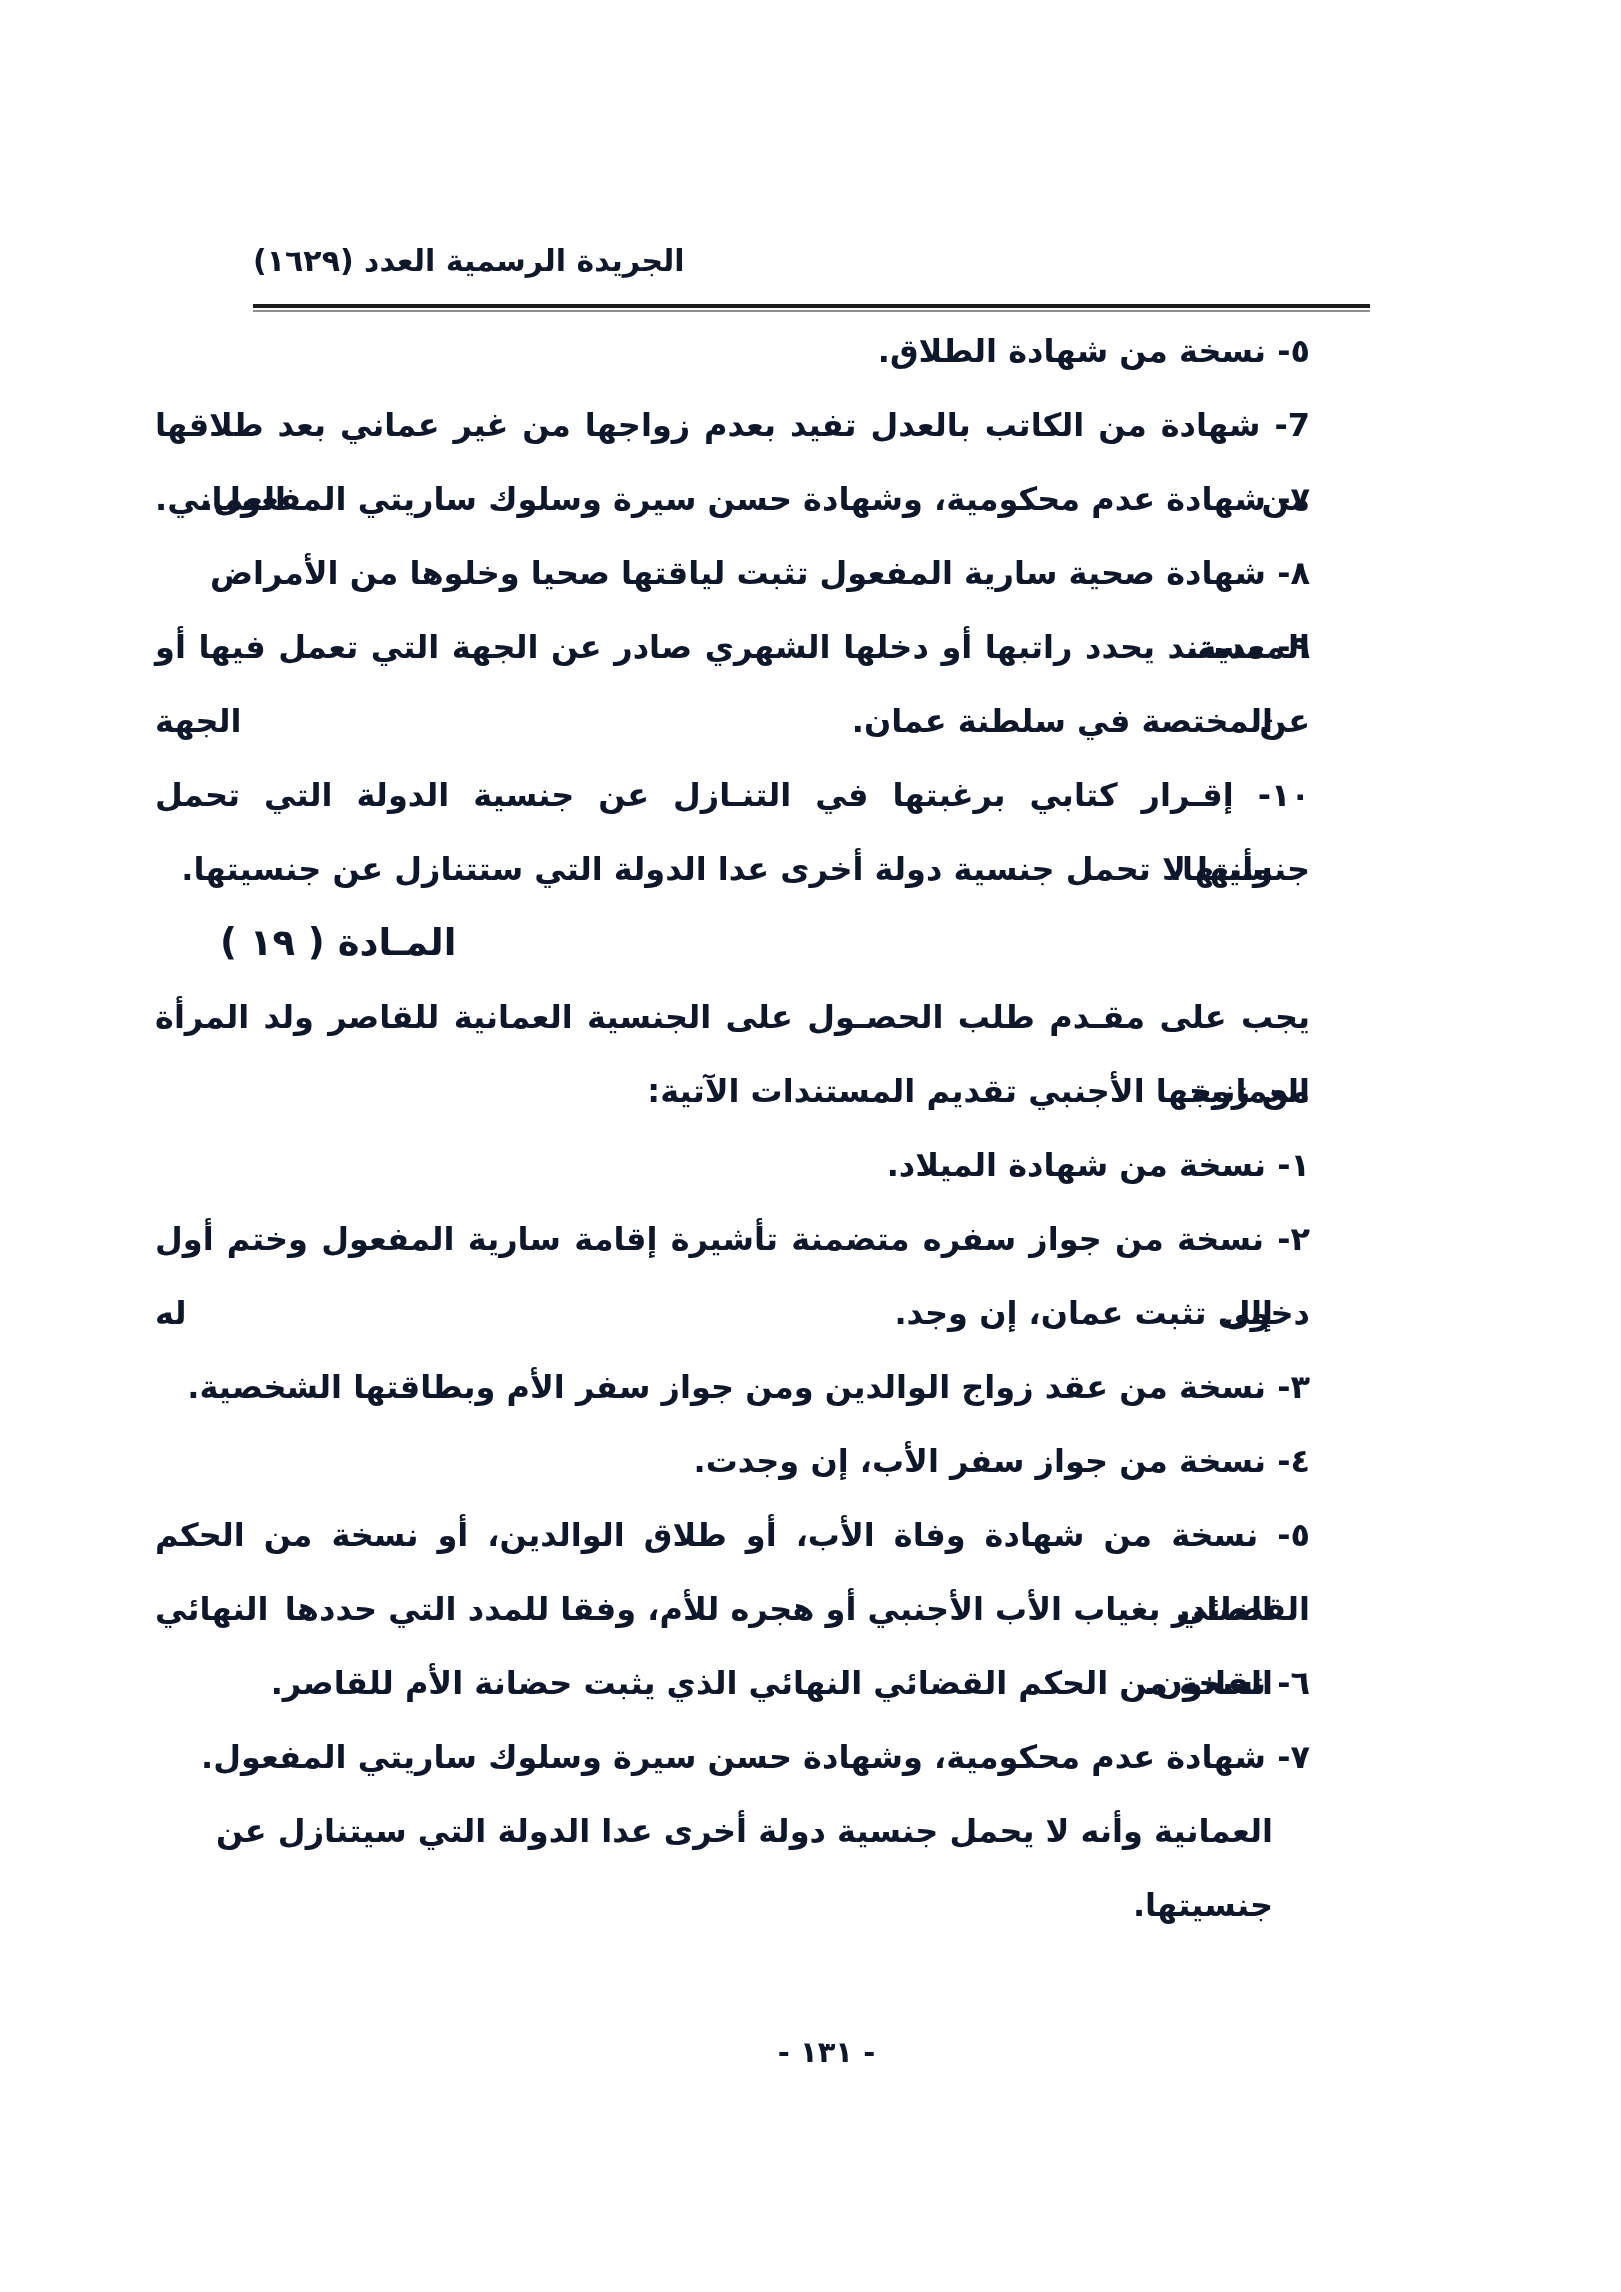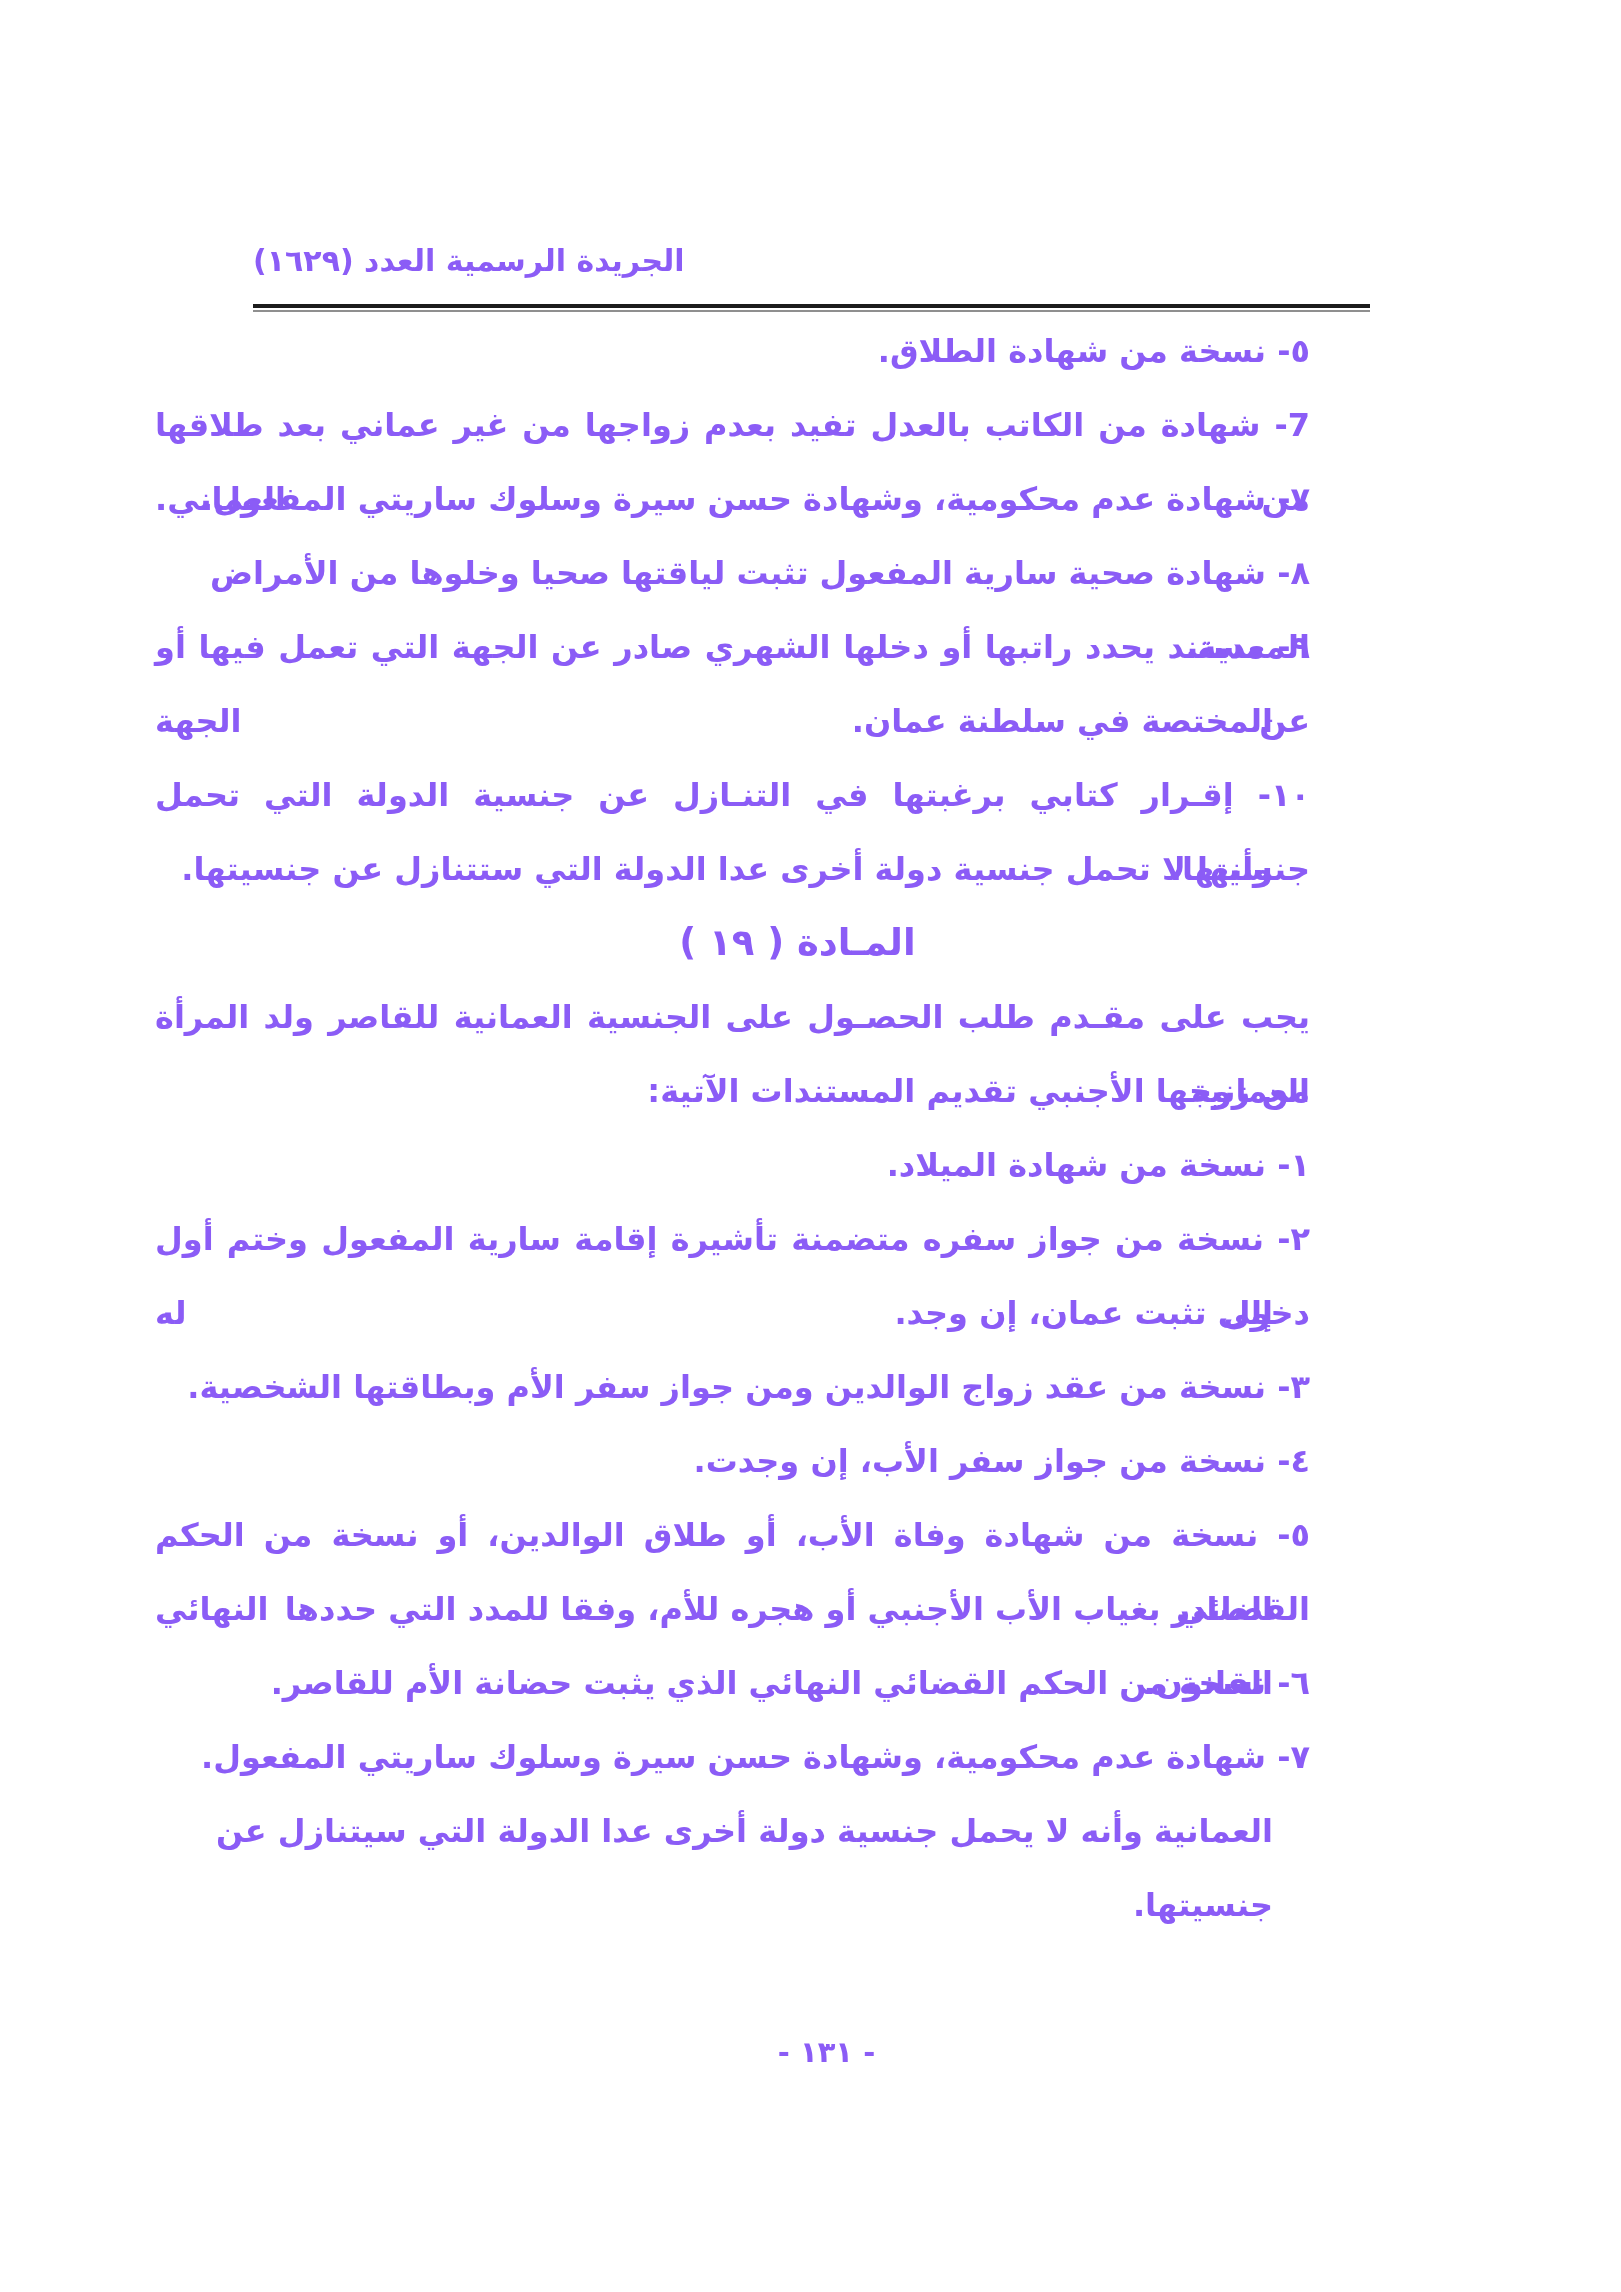--- a/index.html
+++ b/index.html
@@ -3,21 +3,21 @@
 <meta charset="utf-8">
 <style>
   html, body { margin: 0; padding: 0; background: #e8e8e8; }
   .page {
     position: relative;
     width: 1621px;
     height: 2293px;
     margin: 0 auto;
     background: #ffffff;
     font-family: "DejaVu Sans", sans-serif;
-    color: #8b5cf6;
+    color: #0f172a;
     overflow: hidden;
   }
   .header-title {
     position: absolute;
     left: 253px;
     top: 243px;
     direction: rtl;
     font-size: 30px;
     font-weight: 700;
     white-space: nowrap;
@@ -47,21 +47,21 @@
   }
   .j {            
     text-align: justify;
     text-align-last: justify;
   }
   .ind {          
     padding-right: 37px;
     text-align: right;
   }
   .head {         
-    text-align: center;
+    text-align: left;
     font-size: 37px;
     transform: translateX(65px);
   }
   .footer {
     position: absolute;
     left: 0;
     top: 2035px;
     width: 1621px;
     text-align: center;
     direction: rtl;

